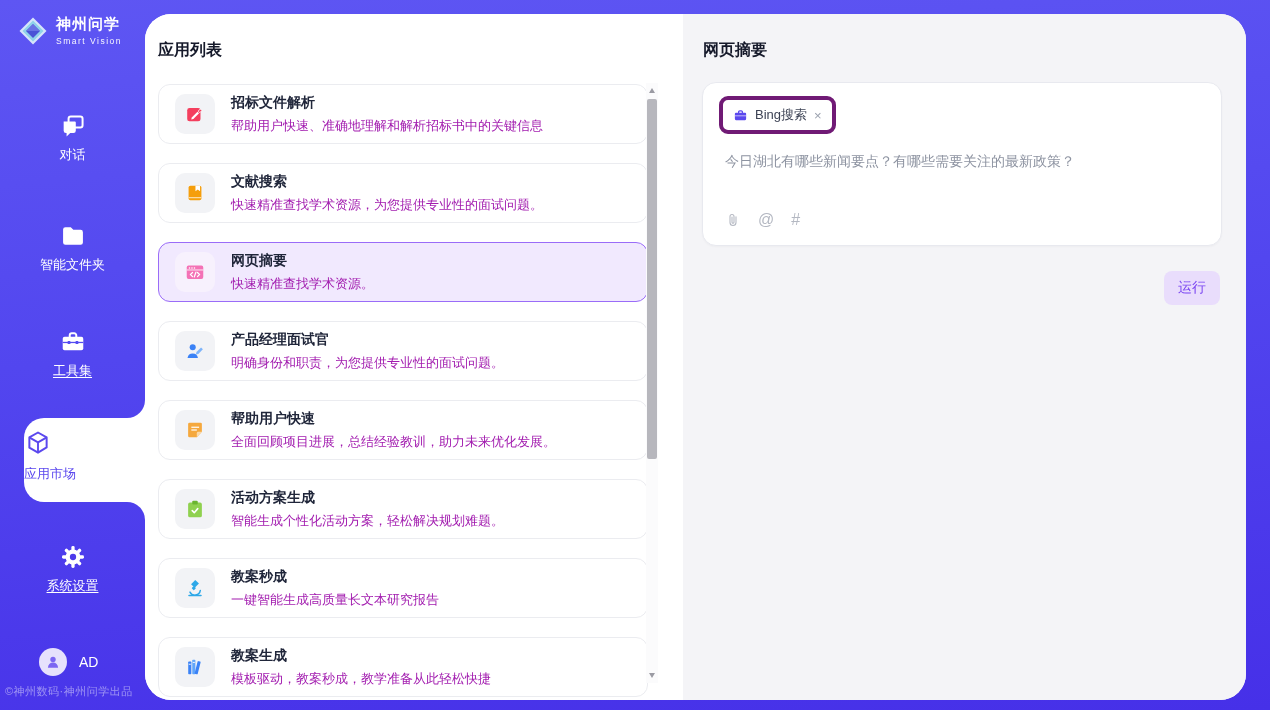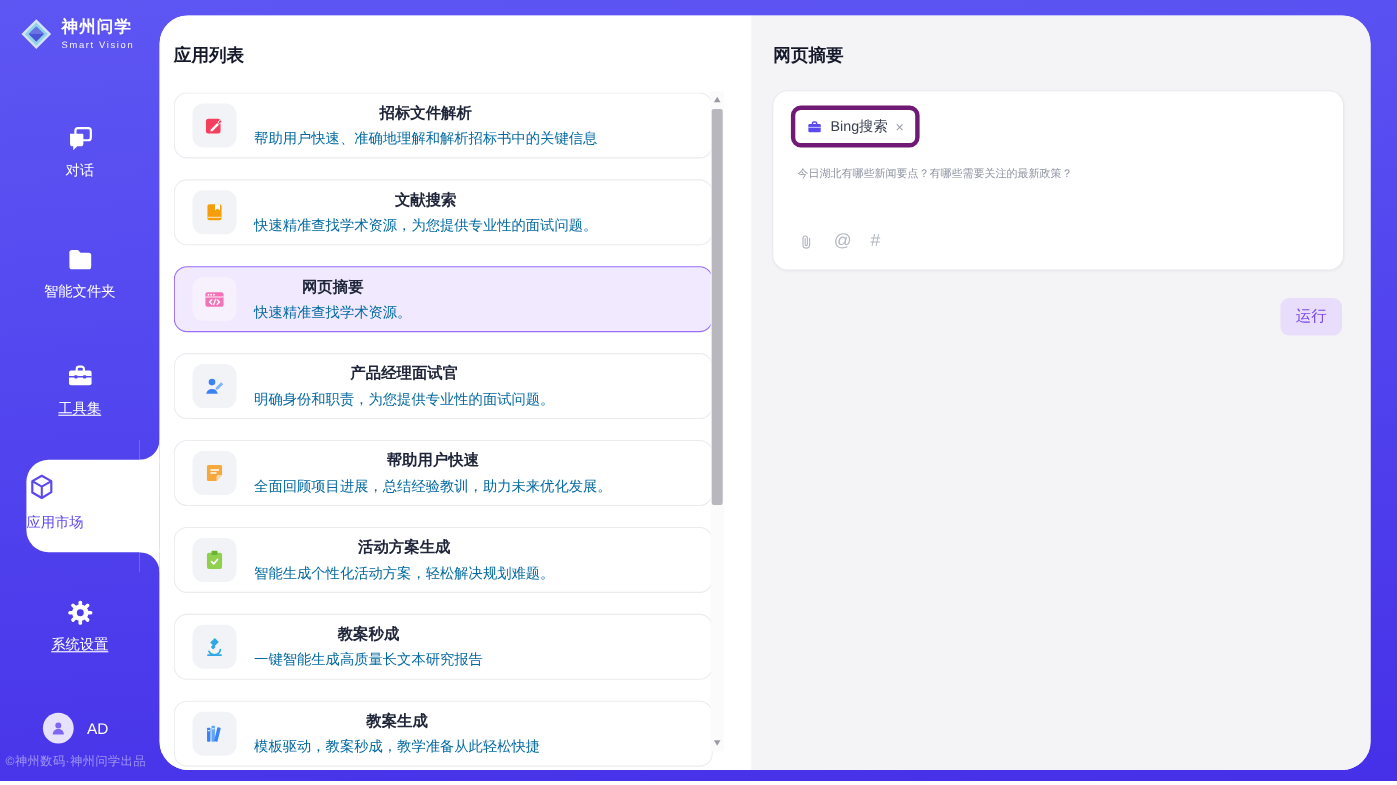--- a/index.html
+++ b/index.html
@@ -36,44 +36,44 @@
 
   
   .panel { position:absolute; left:145px; top:14px; width:1101px; height:686px;
     border-radius:26px; background:#fff; overflow:hidden; }
   .list-pane { position:absolute; left:0; top:0; width:538px; height:686px; background:#fff; }
   .detail-pane { position:absolute; left:538px; top:0; width:563px; height:686px; background:#f4f4f7; }
   .pane-title { position:absolute; font-size:16px; font-weight:bold; color:#15192a; }
 
   .items { position:absolute; left:13px; top:70px; width:490px; height:616px; overflow:hidden; }
   .item { position:relative; display:flex; align-items:center; height:60px; margin-bottom:19px;
-    border:1px solid #ebecf0; border-radius:12px; background:#fff; padding:16px 16px; cursor:pointer;text-align:center; }
+    border:1px solid #ebecf0; border-radius:12px; background:#fff; padding:16px 16px; cursor:pointer; }
   .item.selected { background:#f1e9fe; border-color:#9a6cf8; }
   .icon-box { flex:0 0 40px; width:40px; height:40px; border-radius:10px; background:#f2f3f6;
     display:flex; align-items:center; justify-content:center; margin-right:16px; }
   .item.selected .icon-box { background:#f7f1fd; }
   .item-text { display:flex; flex-direction:column; }
   .item-title { font-size:14px; font-weight:bold; color:#20263a; }
-  .item-desc { font-size:13px; color:#0369a1; margin-top:5px; }
+  .item-desc { font-size:13px; color:#a21caf; margin-top:5px; }
 
   .scrollbar { position:absolute; left:501px; top:69px; width:12px; height:600px; background:#fbfbfc; }
   .sb-up, .sb-down { position:absolute; left:3px; width:0; height:0; border-left:3.5px solid transparent;
     border-right:3.5px solid transparent; }
   .sb-up { top:5px; border-bottom:5px solid #9b9ba3; }
   .sb-down { bottom:5px; border-top:5px solid #9b9ba3; }
   .sb-thumb { position:absolute; left:1px; top:16px; width:10px; height:360px; background:#b7b7bd; border-radius:2px; }
 
   
   .card { position:absolute; left:19px; top:68px; width:520px; height:164px; background:#fff;
     border:1px solid #e8e9ef; border-radius:14px; box-shadow:0 1px 2px rgba(20,20,40,.03); }
   .tool-tag { position:absolute; left:16px; top:13px; display:inline-flex; align-items:center; gap:7px;
     border:4px solid #701a75; border-radius:9px; padding:6px 10px; background:#fff; cursor:pointer; }
   .tool-tag-label { font-size:13px; color:#3c4254; }
   .tool-tag-close { font-size:13px; color:#9aa0ad; cursor:pointer; line-height:1; }
-  .prompt-text { position:absolute; left:22px; top:68px; width:470px; font-size:10px; color:#8d93a1;
+  .prompt-text { position:absolute; left:22px; top:68px; width:470px; font-size:14px; color:#8d93a1;
     line-height:1.5; cursor:text; }
   .tools-row { position:absolute; left:22px; bottom:16px; display:flex; align-items:center; gap:17px; }
   .tool-glyph { font-size:16px; color:#b4b8c2; cursor:pointer; line-height:1; }
   .run-btn { position:absolute; right:26px; top:257px; border:none; background:#e9ddfc; color:#7a45f2;
     font-size:14px; padding:8px 14px; border-radius:8px; cursor:pointer;
     font-family:"Liberation Sans","DejaVu Sans",sans-serif; }
 </style>
 </head>
 <body>
 

